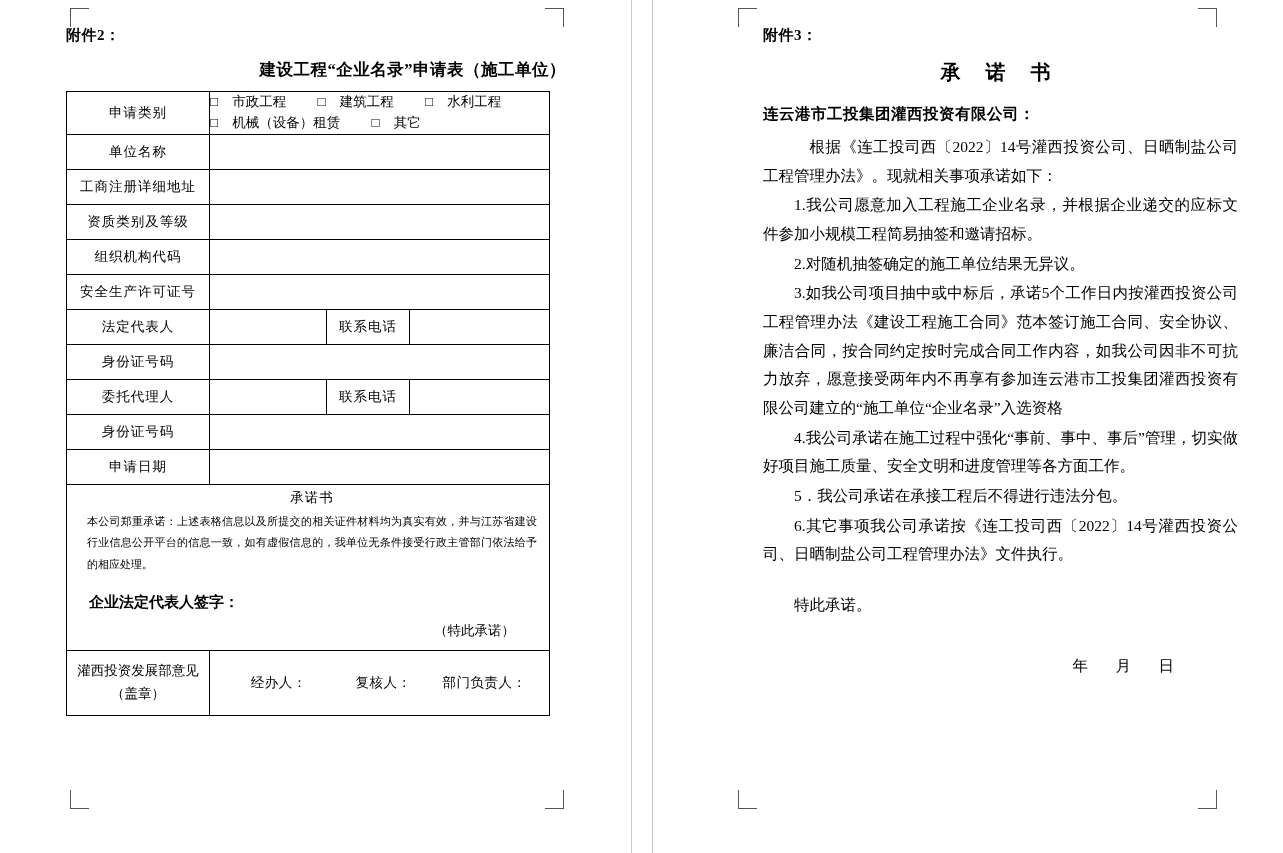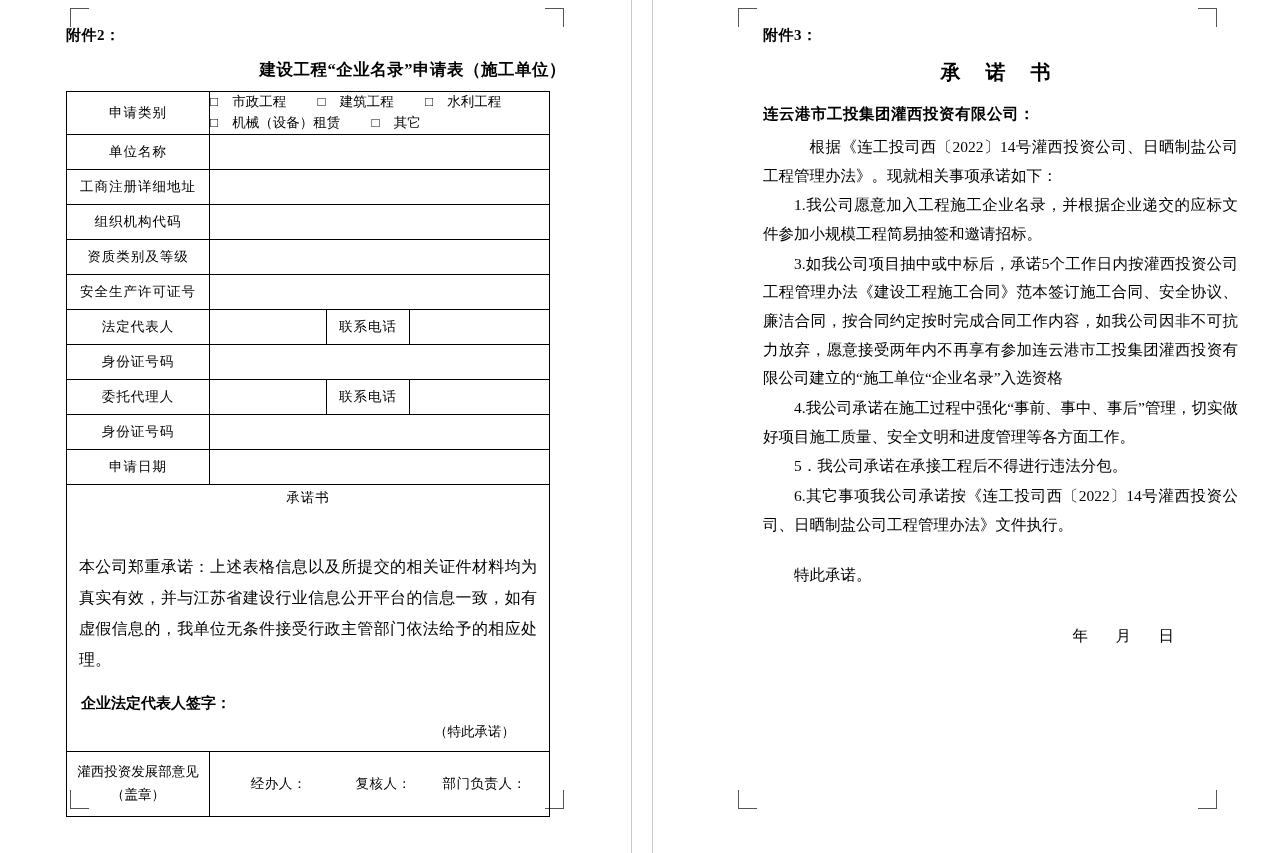--- a/index.html
+++ b/index.html
@@ -106,25 +106,24 @@
   .chk { margin-right: 2px; }
   .cat-line span { margin-right: 14px; }
 
   .promise-head {
     text-align: center;
     font-size: 13.5px;
     padding: 4px 0 2px 0;
     letter-spacing: 1px;
   }
   .promise-body {
-    font-size: 16px;
+    font-size: 11px;
     line-height: 1.95;
     padding: 2px 12px 4px 12px;
     text-align: justify;
-    margin-top: 40px;
   }
   .sign-line {
     font-weight: bold;
     font-size: 15px;
     padding: 14px 0 0 14px;
   }
   .seal-line {
     font-size: 13.5px;
     text-align: right;
     padding: 10px 34px 10px 0;
@@ -214,25 +213,25 @@
 
           <tr>
             <td class="lbl">单位名称</td>
             <td class="val" colspan="3"></td>
           </tr>
           <tr>
             <td class="lbl">工商注册详细地址</td>
             <td class="val" colspan="3"></td>
           </tr>
           <tr>
+            <td class="lbl">资质类别及等级</td>
+            <td class="val" colspan="3"></td>
+          </tr>
+          <tr>
             <td class="lbl">组织机构代码</td>
-            <td class="val" colspan="3"></td>
-          </tr>
-          <tr>
-            <td class="lbl">资质类别及等级</td>
             <td class="val" colspan="3"></td>
           </tr>
           <tr>
             <td class="lbl">安全生产许可证号</td>
             <td class="val" colspan="3"></td>
           </tr>
 
           <tr>
             <td class="lbl">法定代表人</td>
             <td class="val"></td>
@@ -252,21 +251,21 @@
           <tr>
             <td class="lbl">身份证号码</td>
             <td class="val" colspan="3"></td>
           </tr>
           <tr>
             <td class="lbl">申请日期</td>
             <td class="val" colspan="3"></td>
           </tr>
 
           <tr>
-            <td colspan="4" style="border-bottom:none;">
+            <td colspan="4" style="border-bottom:none;padding-left:8px;">
               <div class="promise-head">承诺书</div>
               <div class="promise-body">本公司郑重承诺：上述表格信息以及所提交的相关证件材料均为真实有效，并与江苏省建设行业信息公开平台的信息一致，如有虚假信息的，我单位无条件接受行政主管部门依法给予的相应处理。</div>
               <div class="sign-line">企业法定代表人签字：</div>
               <div class="seal-line">（特此承诺）</div>
             </td>
           </tr>
 
           <tr>
             <td class="opinion-label" style="height:64px;">灌西投资发展部意见（盖章）</td>
             <td class="opinion-fields" colspan="3">
@@ -288,20 +287,21 @@
     <div class="crop bl" style="left:85px; top:790px;"></div>
     <div class="crop br" style="left:545px; top:790px;"></div>
 
     <div class="content-right">
       <div class="attach-label">附件3：</div>
       <div class="doc-title-right">承 诺 书</div>
       <div class="company-line">连云港市工投集团灌西投资有限公司：</div>
 
       <p class="para para-extra-indent">根据《连工投司西〔2022〕14号灌西投资公司、日晒制盐公司工程管理办法》。现就相关事项承诺如下：</p>
       <p class="para">1.我公司愿意加入工程施工企业名录，并根据企业递交的应标文件参加小规模工程简易抽签和邀请招标。</p>
+      <p class="para">2.对随机抽签确定的施工单位结果无异议。</p>
       <p class="para">3.如我公司项目抽中或中标后，承诺5个工作日内按灌西投资公司工程管理办法《建设工程施工合同》范本签订施工合同、安全协议、廉洁合同，按合同约定按时完成合同工作内容，如我公司因非不可抗力放弃，愿意接受两年内不再享有参加连云港市工投集团灌西投资有限公司建立的“施工单位“企业名录”入选资格</p>
       <p class="para">4.我公司承诺在施工过程中强化“事前、事中、事后”管理，切实做好项目施工质量、安全文明和进度管理等各方面工作。</p>
       <p class="para">5．我公司承诺在承接工程后不得进行违法分包。</p>
       <p class="para">6.其它事项我公司承诺按《连工投司西〔2022〕14号灌西投资公司、日晒制盐公司工程管理办法》文件执行。</p>
 
       <div class="closing">特此承诺。</div>
 
       <div class="sig-block">
         <div class="sig-date">年　月　日</div>
       </div>

